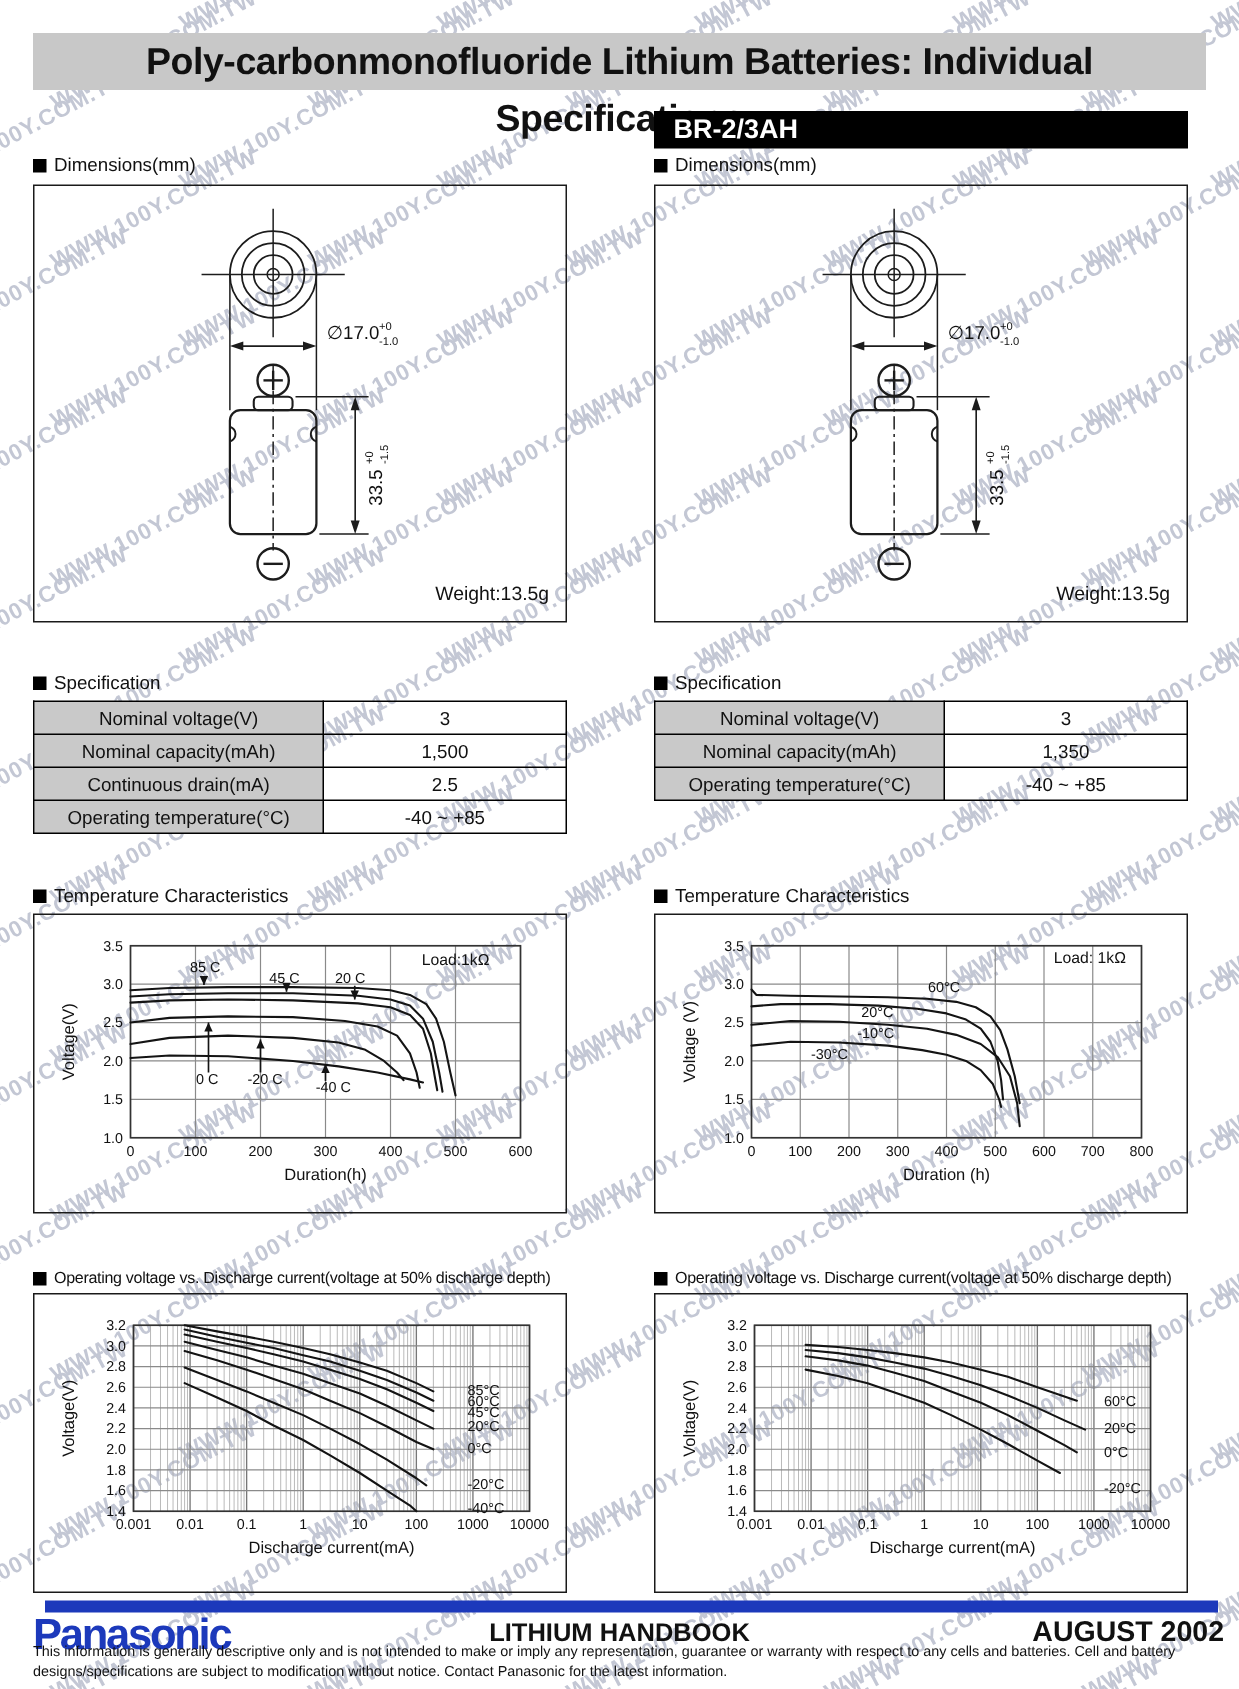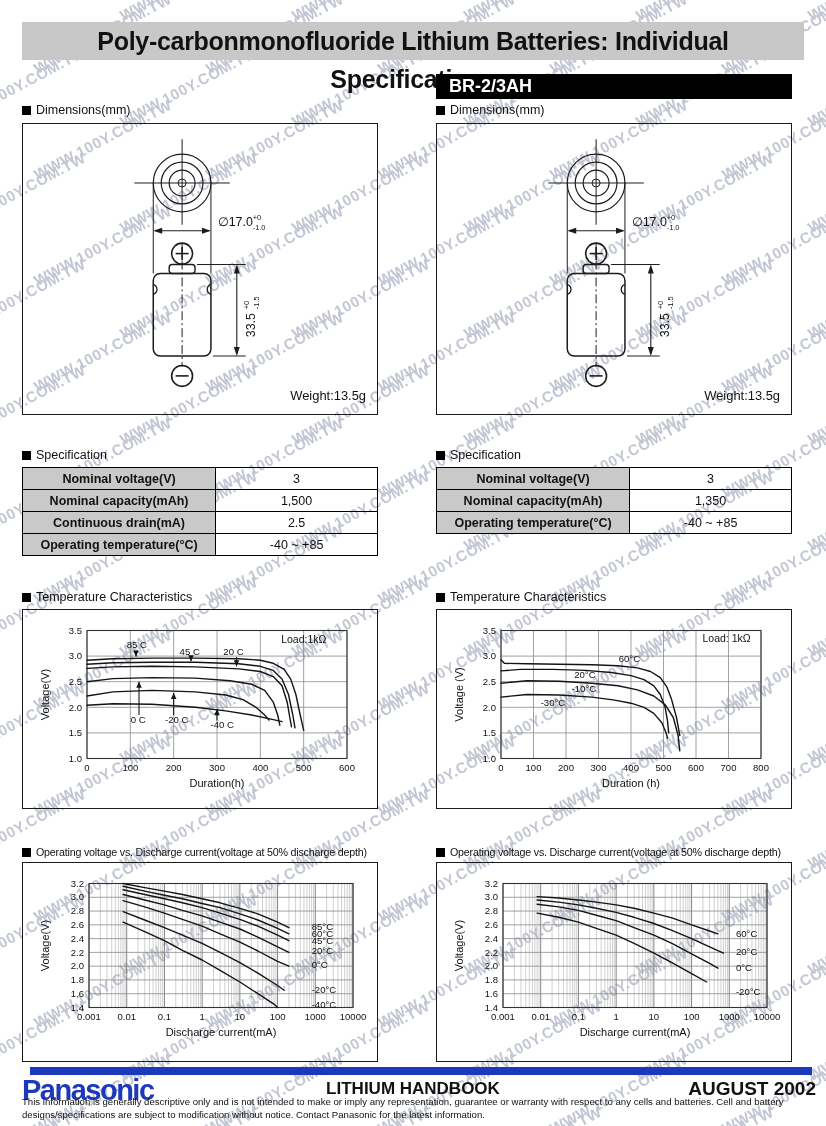--- a/index.html
+++ b/index.html
@@ -14,21 +14,21 @@
   .model-bar{top:74px;width:356px;height:25px;background:#000;color:#fff;
              font-size:18px;font-weight:bold;line-height:25px;padding-left:13px;box-sizing:border-box;}
   .c0{left:22px;} .c1{left:436px;}
   .sec-head{display:flex;align-items:center;gap:5px;font-size:12.5px;width:356px;}
   .sec-head .sq{width:9px;height:9px;background:#000;flex:0 0 auto;}
   .sec-ovdc{font-size:10.7px;letter-spacing:-.2px;}
   .box{width:356px;border:1.4px solid #1a1a1a;box-sizing:border-box;background:transparent;}
   .box svg{display:block;width:100%;height:100%;}
   table.spec{width:356px;border-collapse:collapse;table-layout:fixed;}
   table.spec td{border:1px solid #000;height:21px;text-align:center;font-size:12.5px;padding:0 2px;}
-  table.spec td.lab{background:#c9c9c9;font-weight:bold;width:53%;}
+  table.spec td.lab{background:#c9c9c9;font-weight:normal;width:53%;}
   .blue-bar{left:30px;top:1067px;width:782px;height:8px;background:#1c39bb;}
   .logo{left:22px;top:1074px;font-size:29px;font-weight:bold;color:#1c39bb;letter-spacing:-1.5px;}
   .handbook{left:0;top:1079px;width:826px;text-align:center;font-size:17px;font-weight:bold;}
   .date{right:10px;top:1078px;font-size:19px;font-weight:bold;}
   .disclaimer{left:22px;top:1096px;width:792px;font-size:9.6px;line-height:12.5px;color:#111;}
   svg text{font-family:"Liberation Sans",sans-serif;}
 </style>
 </head>
 <body>
 

